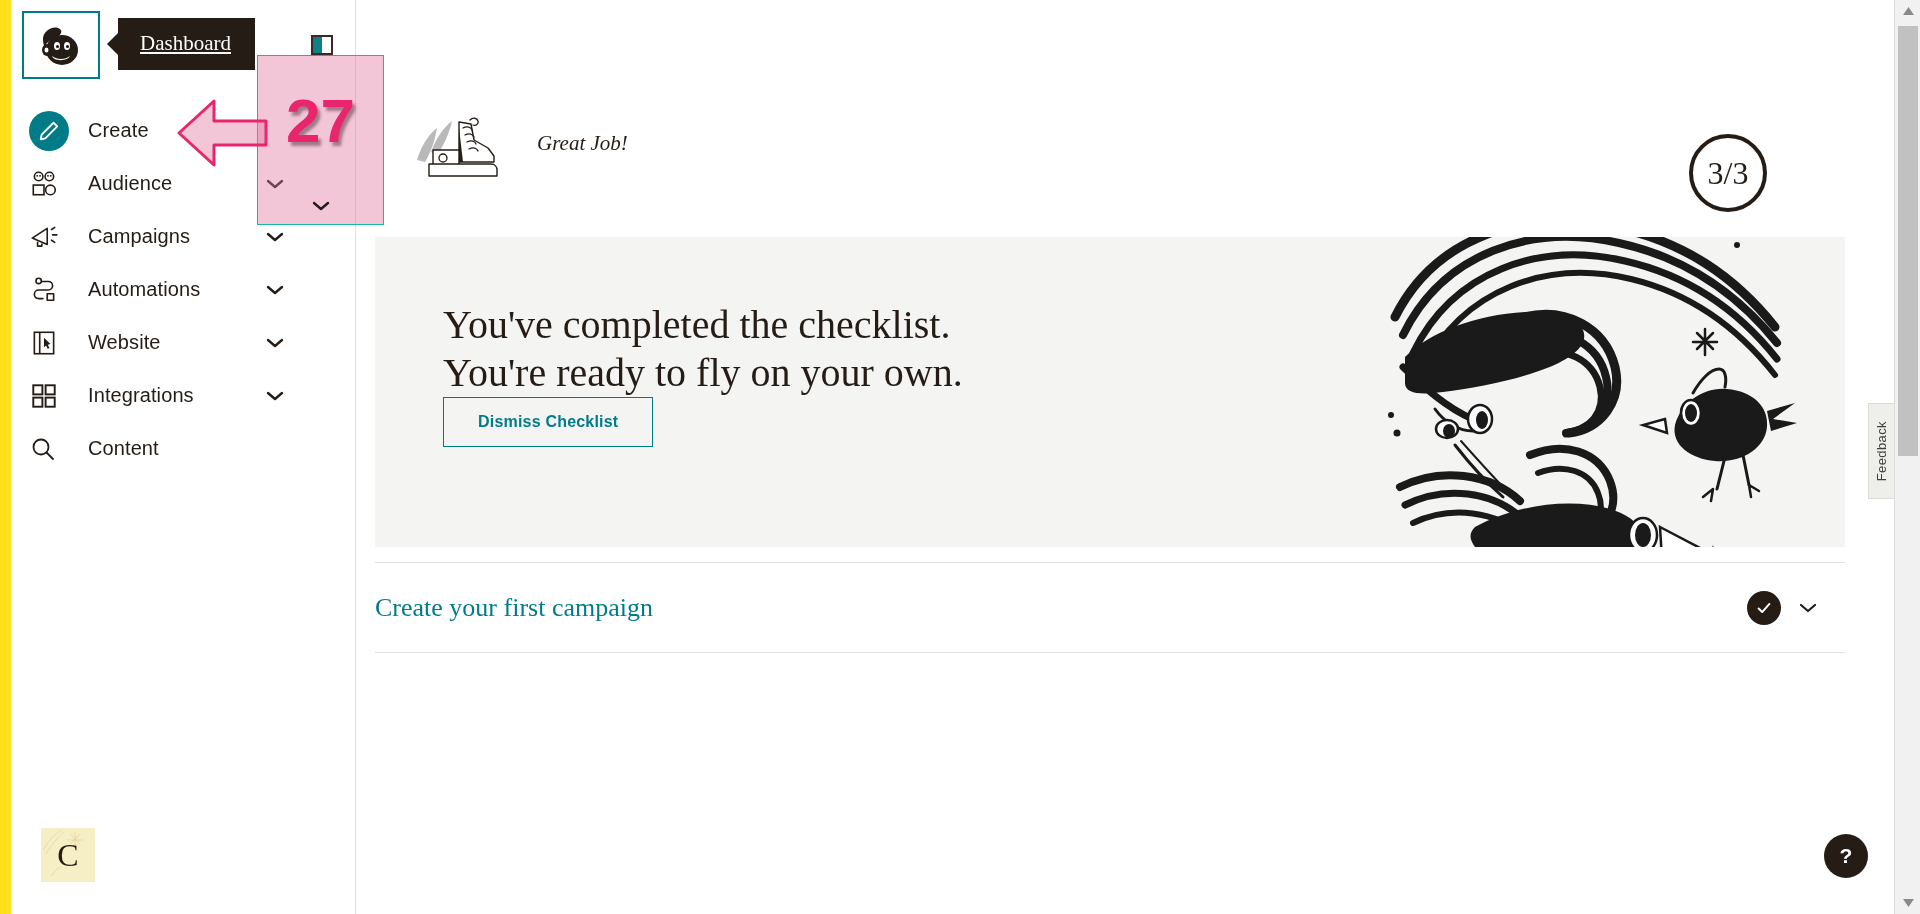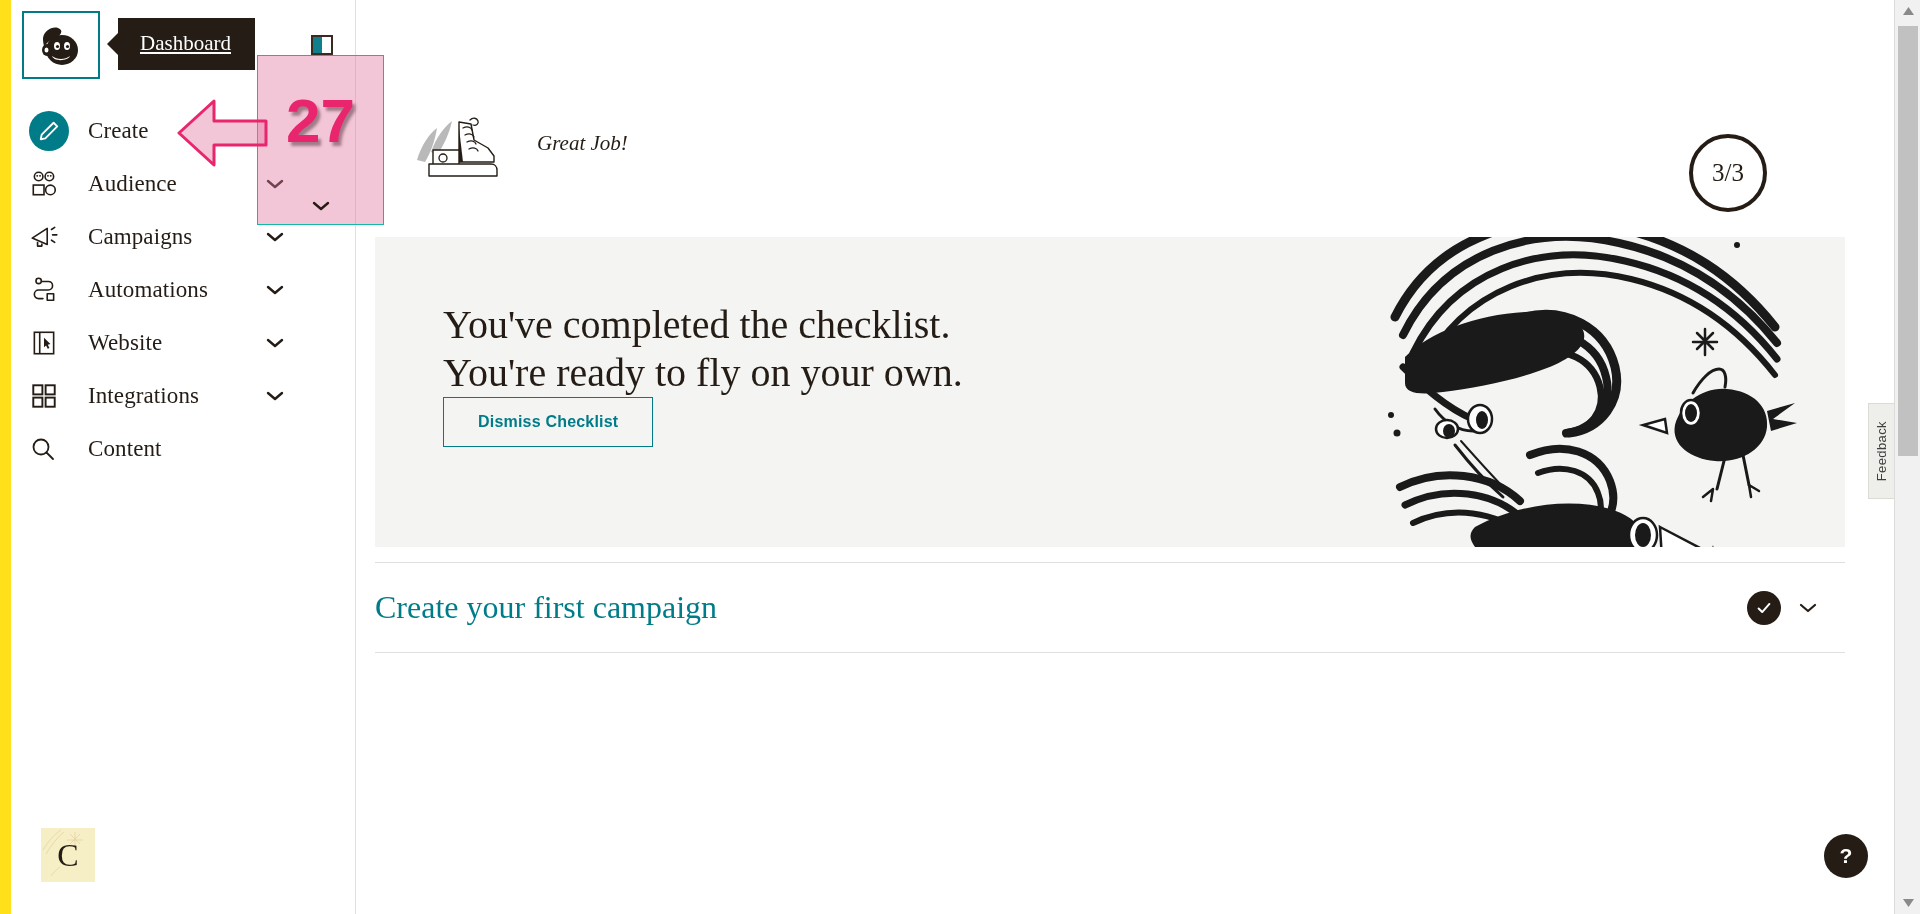--- a/index.html
+++ b/index.html
@@ -83,22 +83,22 @@
   }
   .nav-icon {
     width: 46px;
     min-width: 46px;
     display: flex;
     align-items: center;
     justify-content: flex-start;
     color: #241c15;
   }
   .nav-label {
-    font-family: Liberation Serif, serif;
-    font-size: 23px;
+    font-family: Liberation Sans, sans-serif;
+    font-size: 20px;
     color: #241c15;
     letter-spacing: 0.1px;
     padding-left: 13px;
   }
   .nav-chevron {
     position: absolute;
     right: 72px;
     top: 50%;
     transform: translateY(-50%);
     color: #241c15;
@@ -156,21 +156,21 @@
   }
 
   .progress-badge {
     position: absolute;
     right: 112px; top: 134px;
     width: 78px; height: 78px;
     border: 4px solid #241c15;
     border-radius: 50%;
     display: flex; align-items: center; justify-content: center;
     font-family: "Liberation Serif", serif;
-    font-size: 25px;
+    font-size: 32px;
     color: #241c15;
     text-align: right;
   }
 
   .hero {
     position: absolute;
     left: 18px; top: 237px;
     width: 1470px; height: 310px;
     background: #f4f4f2;
     overflow: hidden;
@@ -203,21 +203,21 @@
   .list-section { position: absolute; left: 18px; top: 562px; width: 1470px; }
   .hr { height: 1px; background: #e0e0e0; width: 100%; }
   .check-row {
     position: relative;
     display: flex; align-items: center;
     height: 89px;
     cursor: pointer;
   }
   .check-title {
     font-family: "Liberation Serif", "DejaVu Serif", serif;
-    font-size: 32px;
+    font-size: 26px;
     color: #007c89;
   }
   .check-right {
     position: absolute;
     right: 28px; top: 50%;
     transform: translateY(-50%);
     display: flex; align-items: center; gap: 18px;
   }
   .check-circle {
     width: 34px; height: 34px;

